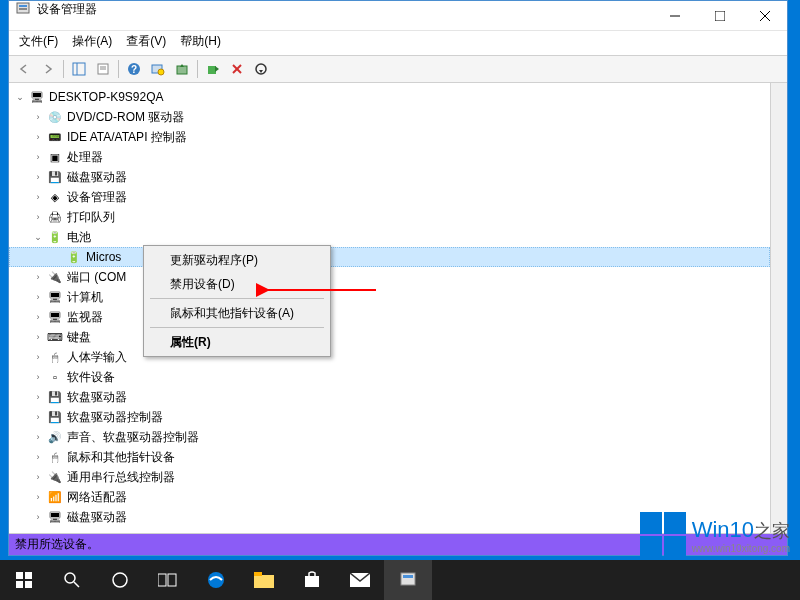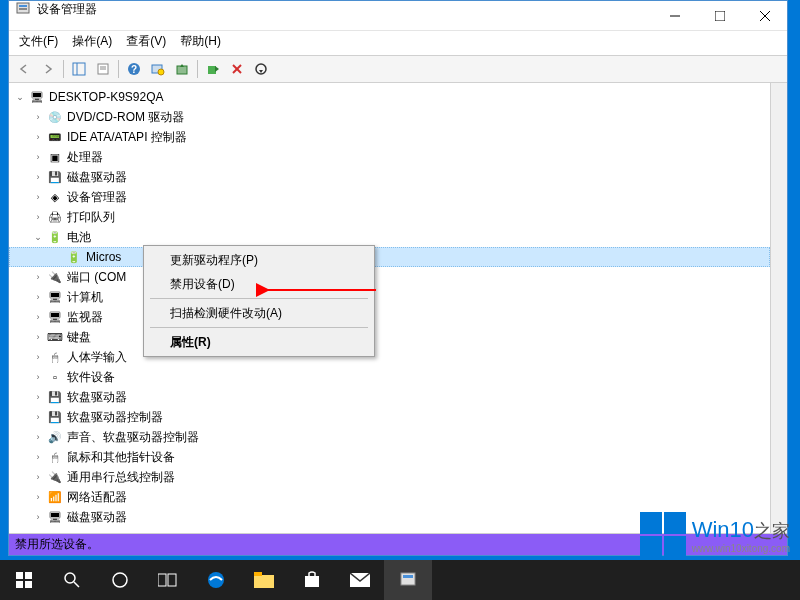--- a/index.html
+++ b/index.html
@@ -17,21 +17,21 @@
 .tb-sep { width: 1px; height: 18px; background: #c0c0c0; margin: 0 2px; }
 .tree-area { flex: 1; display: flex; background: #fff; overflow: hidden; }
 .tree { flex: 1; padding: 4px 0; overflow-y: auto; position: relative; }
 .scrollbar-v { width: 17px; background: #f0f0f0; border-left: 1px solid #d0d0d0; }
 .tree-row { display: flex; align-items: center; height: 20px; padding-left: 4px; cursor: pointer; white-space: nowrap; }
 .tree-row.selected { background: #cce8ff; border: 1px dotted #83beec; }
 .indent { display: inline-block; }
 .arrow { width: 14px; height: 14px; display: inline-flex; align-items: center; justify-content: center; font-size: 9px; color: #666; cursor: pointer; }
 .node-icon { width: 16px; height: 16px; margin: 0 4px 0 2px; display: inline-flex; align-items: center; justify-content: center; font-size: 11px; }
 .statusbar { height: 22px; border-top: 1px solid #d0d0d0; display: flex; align-items: center; padding: 0 6px; background: #8b5cf6; font-size: 12px; }
-.context-menu { position: absolute; left: 143px; top: 245px; width: 232px; background: #f0f0f0; border: 1px solid #a0a0a0; box-shadow: 2px 2px 4px rgba(0,0,0,0.3); padding: 2px; z-index: 100; }
+.context-menu { position: absolute; left: 143px; top: 245px; width: 188px; background: #f0f0f0; border: 1px solid #a0a0a0; box-shadow: 2px 2px 4px rgba(0,0,0,0.3); padding: 2px; z-index: 100; }
 .ctx-item { height: 24px; display: flex; align-items: center; padding: 0 24px; cursor: pointer; font-size: 12px; }
 .ctx-sep { height: 1px; background: #c0c0c0; margin: 2px 4px; }
 .arrow-annotation { position: absolute; left: 256px; top: 282px; z-index: 200; pointer-events: none; }
 .taskbar { position: absolute; left: 0; bottom: 0; width: 800px; height: 40px; background: #1f1f1f; display: flex; align-items: center; }
 .tb-item { width: 48px; height: 40px; display: flex; align-items: center; justify-content: center; cursor: pointer; color: #fff; }
 .watermark { position: absolute; right: 10px; bottom: 42px; display: flex; align-items: center; gap: 6px; z-index: 50; }
 .wm-logo { display: grid; grid-template-columns: 22px 22px; grid-template-rows: 22px 22px; gap: 2px; }
 .wm-logo div { background: #0078d7; }
 .wm-text { color: #0078d7; font-size: 22px; font-weight: 300; }
 .wm-sub { color: #888; font-size: 10px; }
@@ -281,21 +281,21 @@
 
   <div class="statusbar">
     <span>禁用所选设备。</span>
   </div>
 </div>
 
 <div class="context-menu">
   <div class="ctx-item">更新驱动程序(P)</div>
   <div class="ctx-item">禁用设备(D)</div>
   <div class="ctx-sep"></div>
-  <div class="ctx-item">扫描检测硬件改动(A)</div>
+  <div class="ctx-item">鼠标和其他指针设备(A)</div>
   <div class="ctx-sep"></div>
   <div class="ctx-item">
       <b>属性(R)</b>
     </div>
 </div>
 
 <svg class="arrow-annotation" width="130" height="20">
   <defs>
       <marker id="ah" markerWidth="10" markerHeight="8" refX="2" refY="4" orient="auto">
         <path d="M8 0 L0 4 L8 8 Z" fill="#ff0000"></path>

